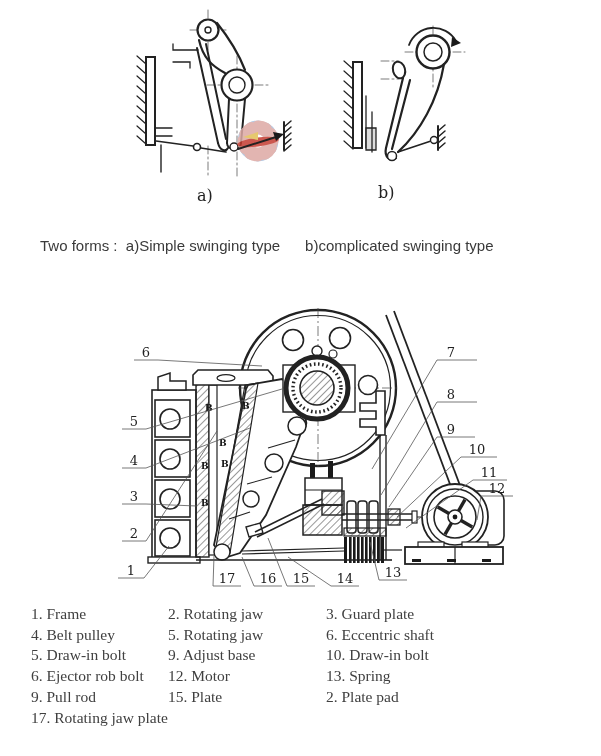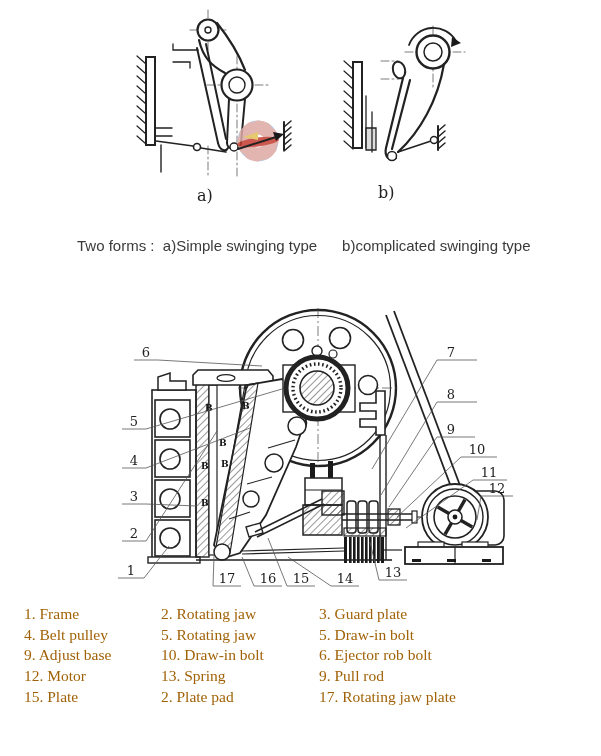--- a/index.html
+++ b/index.html
@@ -1,25 +1,25 @@
 <!DOCTYPE html>
 <html><head>
 <meta charset="utf-8">
 <style>
   html,body{margin:0;padding:0;background:#fff}
   body{width:601px;height:756px;overflow:hidden}
   .canvas{position:relative;width:601px;height:756px;background:#fff}
   svg{position:absolute;left:0}
   #fig-forms{top:0}
   #fig-crusher{top:285px}
-  .caption{position:absolute;top:237px;left:0;width:601px;box-sizing:border-box;padding-left:77px;
+  .caption{position:absolute;top:237px;left:0;width:601px;box-sizing:border-box;padding-left:40px;
     font-family:"Liberation Sans",sans-serif;font-size:15px;color:#3a3a3a;white-space:pre}
-  .parts{position:absolute;top:604px;left:0;width:509px;box-sizing:border-box;padding-left:24px;
+  .parts{position:absolute;top:604px;left:0;width:509px;box-sizing:border-box;padding-left:31px;
     display:grid;grid-template-columns:137px 158px auto;
-    font-family:"Liberation Serif",serif;font-size:15.5px;line-height:20.7px;color:#a16207}
+    font-family:"Liberation Serif",serif;font-size:15.5px;line-height:20.7px;color:#404040}
   .parts span{white-space:nowrap}
   .lbl{font-family:"DejaVu Serif",serif;font-size:16px;fill:#222}
   .num{font-family:"DejaVu Serif",serif;font-size:13px;fill:#222}
   .bmark{font-family:"DejaVu Serif",serif;font-size:9px;font-weight:bold;fill:#111}
   .ink{stroke:#222;fill:none}
   .w{stroke:#222;fill:#fff}
   .blk{fill:#1a1a1a;stroke:none}
   .thin{stroke:#444;stroke-width:.7;fill:none}
   .cl{stroke:#555;stroke-width:.8;fill:none}
 </style>
@@ -395,20 +395,21 @@
       <text class="num" x="227" y="298">17</text>
     </g>
   </svg>
 
   <div class="parts">
     <span>1. Frame</span>
     <span>2. Rotating jaw</span>
     <span>3. Guard plate</span>
     <span>4. Belt pulley</span>
     <span>5. Rotating jaw</span>
+    <span>6. Eccentric shaft</span>
     <span>5. Draw-in bolt</span>
     <span>9. Adjust base</span>
     <span>10. Draw-in bolt</span>
     <span>6. Ejector rob bolt</span>
     <span>12. Motor</span>
     <span>13. Spring</span>
     <span>9. Pull rod</span>
     <span>15. Plate</span>
     <span>2. Plate pad</span>
     <span>17. Rotating jaw plate</span>

